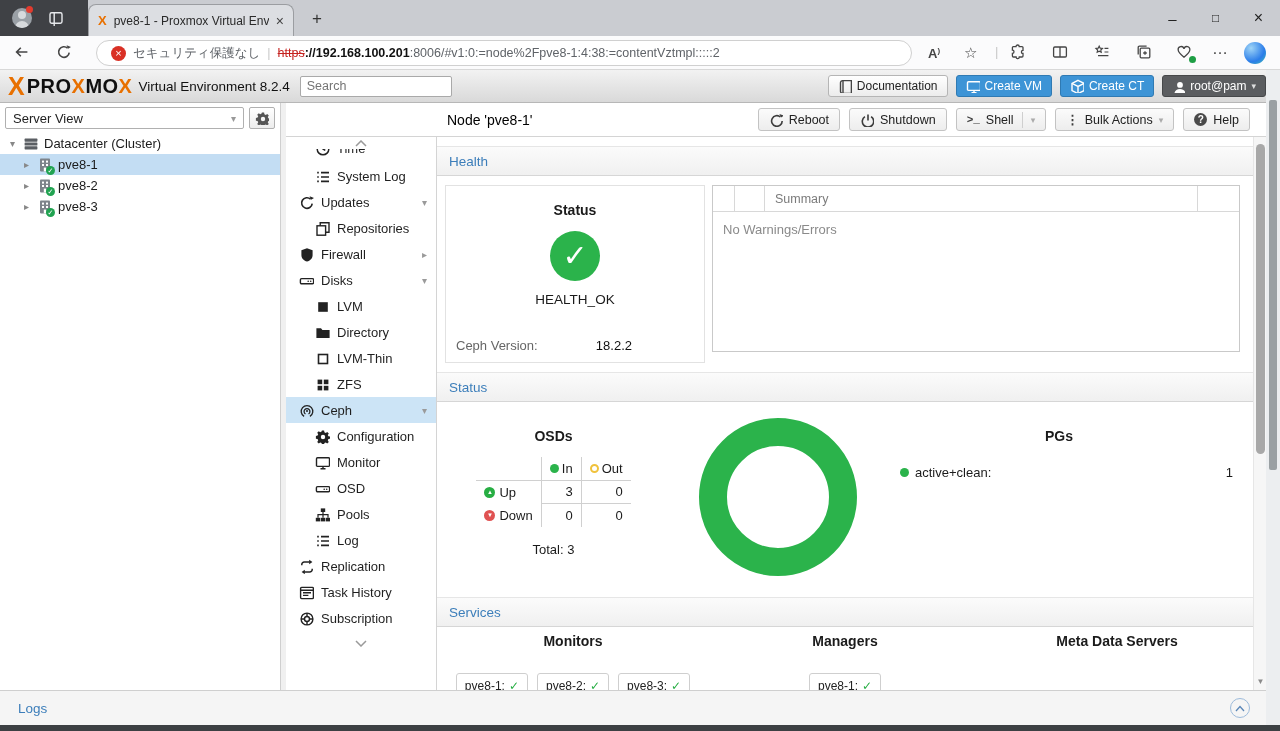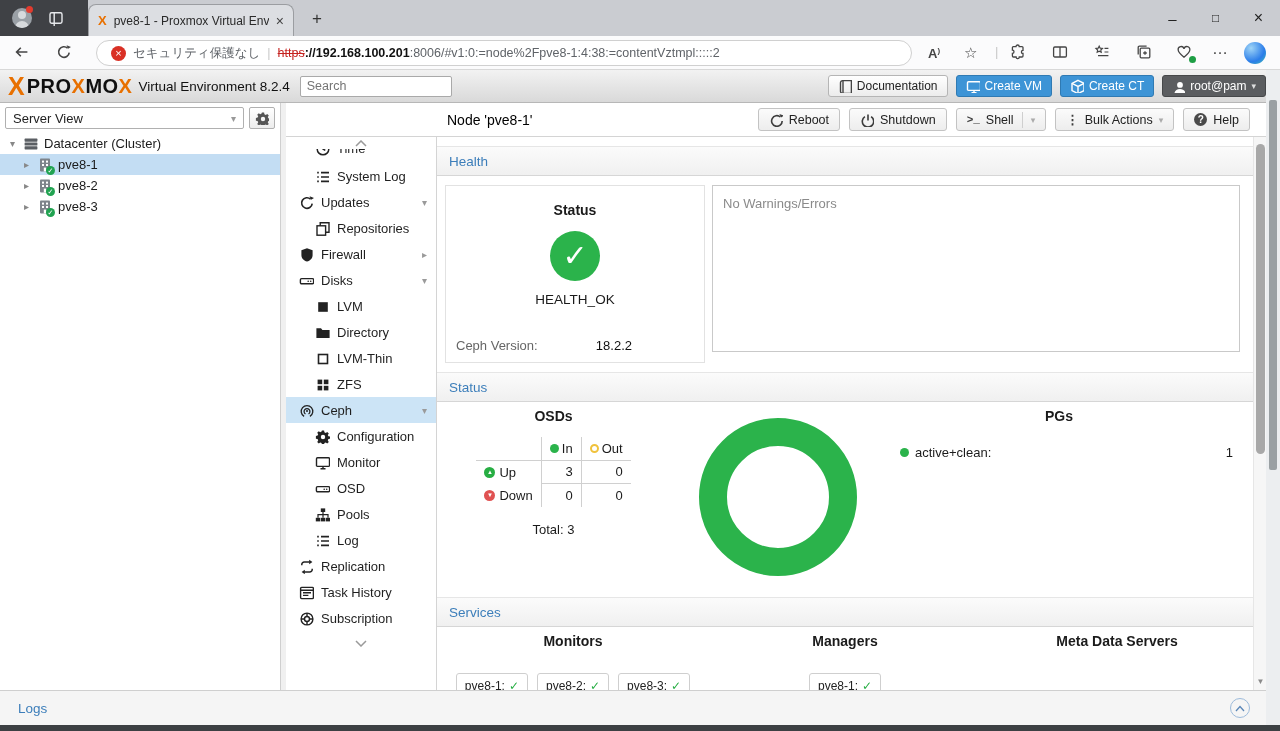--- a/index.html
+++ b/index.html
@@ -106,21 +106,21 @@
   #health-right { flex:1; height:167px; border:1px solid #c9c9c9; display:flex; flex-direction:column; }
   .sum-hd { display:flex; height:26px; border-bottom:1px solid #d8d8d8; color:#7b7b7b; font-size:12.5px; align-items:stretch; }
   .sum-c1 { width:22px; border-right:1px solid #d8d8d8; }
   .sum-c2 { width:30px; border-right:1px solid #d8d8d8; }
   .sum-c3 { flex:1; display:flex; align-items:center; padding-left:10px; }
   .sum-c4 { width:42px; border-left:1px solid #d8d8d8; }
   .sum-body { padding:10px; color:#8a8a8a; font-size:13px; }
 
   #status-body { display:flex; height:195px; padding-top:2px; }
   .col-osds { width:233px; }
-  .blk-title { text-align:center; font-weight:bold; font-size:14px; margin-top:4px; }
+  .blk-title { text-align:center; font-weight:bold; font-size:14px; margin-top:24px; }
   .osd-table { margin:13px auto 0; border-collapse:collapse; font-size:13px; }
   .osd-table td { border:1px solid #d0d0d0; padding:3px 8px; height:23px; }
   .osd-table tr:first-child td { border-top:none; }
   .osd-table tr:last-child td { border-bottom:none; }
   .osd-table td:first-child { border-left:none; }
   .osd-table td:last-child { border-right:none; }
   .osd-table .lab { text-align:left; display:flex; align-items:center; gap:4px; border:none; }
   .osd-table td.val { text-align:right; min-width:40px; }
   .dot-in { width:9px; height:9px; border-radius:50%; background:#2bb34b; display:inline-block; margin-right:3px; }
   .dot-out { width:9px; height:9px; border-radius:50%; border:2px solid #f0c23c; background:#fff; display:inline-block; margin-right:3px; }
@@ -662,20 +662,26 @@
     <div id="health-left">
       <div class="h-title">Status</div>
       <div class="check-circle">✓</div>
       <div class="health-ok">HEALTH_OK</div>
       <div class="ver-row">
         <span class="ver-label">Ceph Version:</span>
         <span class="ver-val">18.2.2</span>
       </div>
     </div>
     <div id="health-right">
+      <div class="sum-hd">
+        <span class="sum-c1"></span>
+        <span class="sum-c2"></span>
+        <span class="sum-c3">Summary</span>
+        <span class="sum-c4"></span>
+      </div>
       <div class="sum-body">No Warnings/Errors</div>
     </div>
   </div>
   <div class="spacer10"></div>
   <div class="section-hd">
       <span>Status</span>
     </div>
   <div id="status-body">
     <div class="col-osds">
       <div class="blk-title">OSDs</div>

